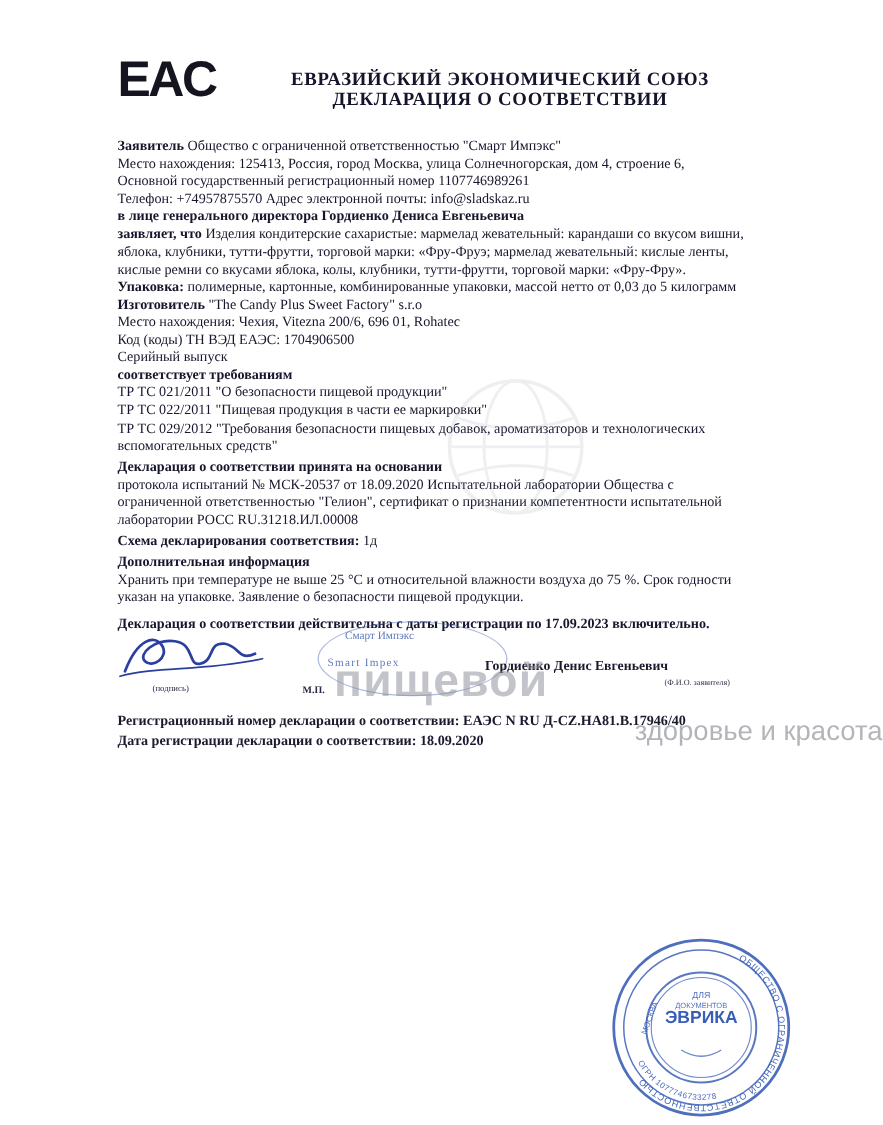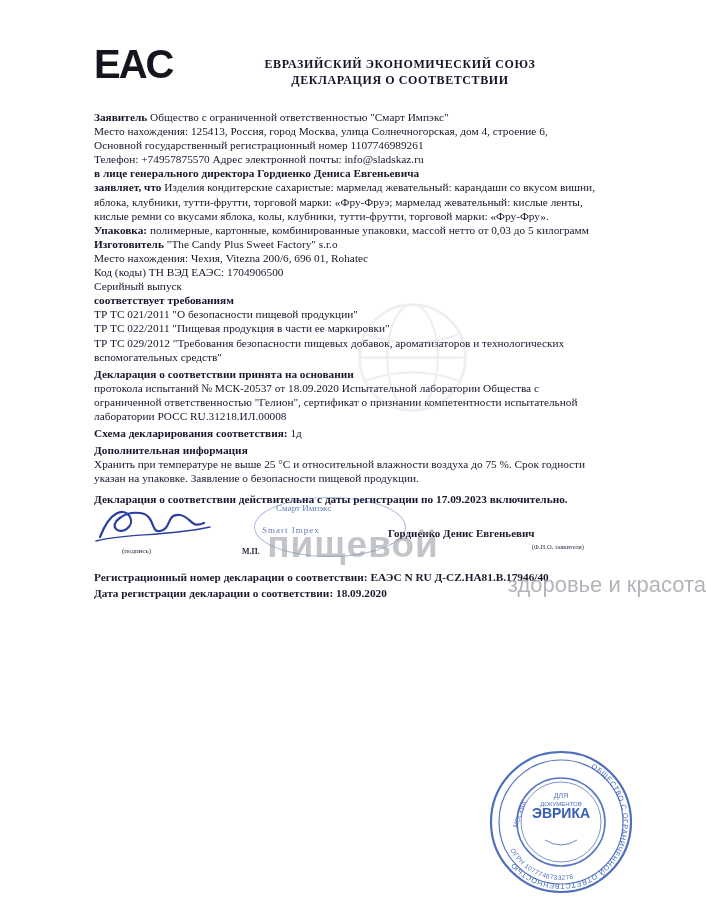--- a/index.html
+++ b/index.html
@@ -34,21 +34,21 @@
     line-height: 40px;
   }
   .header-titles {
     position: absolute;
     left: 190px;
     top: 56px;
     width: 420px;
     text-align: center;
     font-family: "Liberation Serif", serif;
     font-weight: bold;
-    font-size: 12px;
+    font-size: 15px;
     letter-spacing: 0.6px;
     line-height: 16px;
     color: #14142a;
   }
 
   
   .doc-body {
     position: absolute;
     left: 94px;
     top: 110px;

